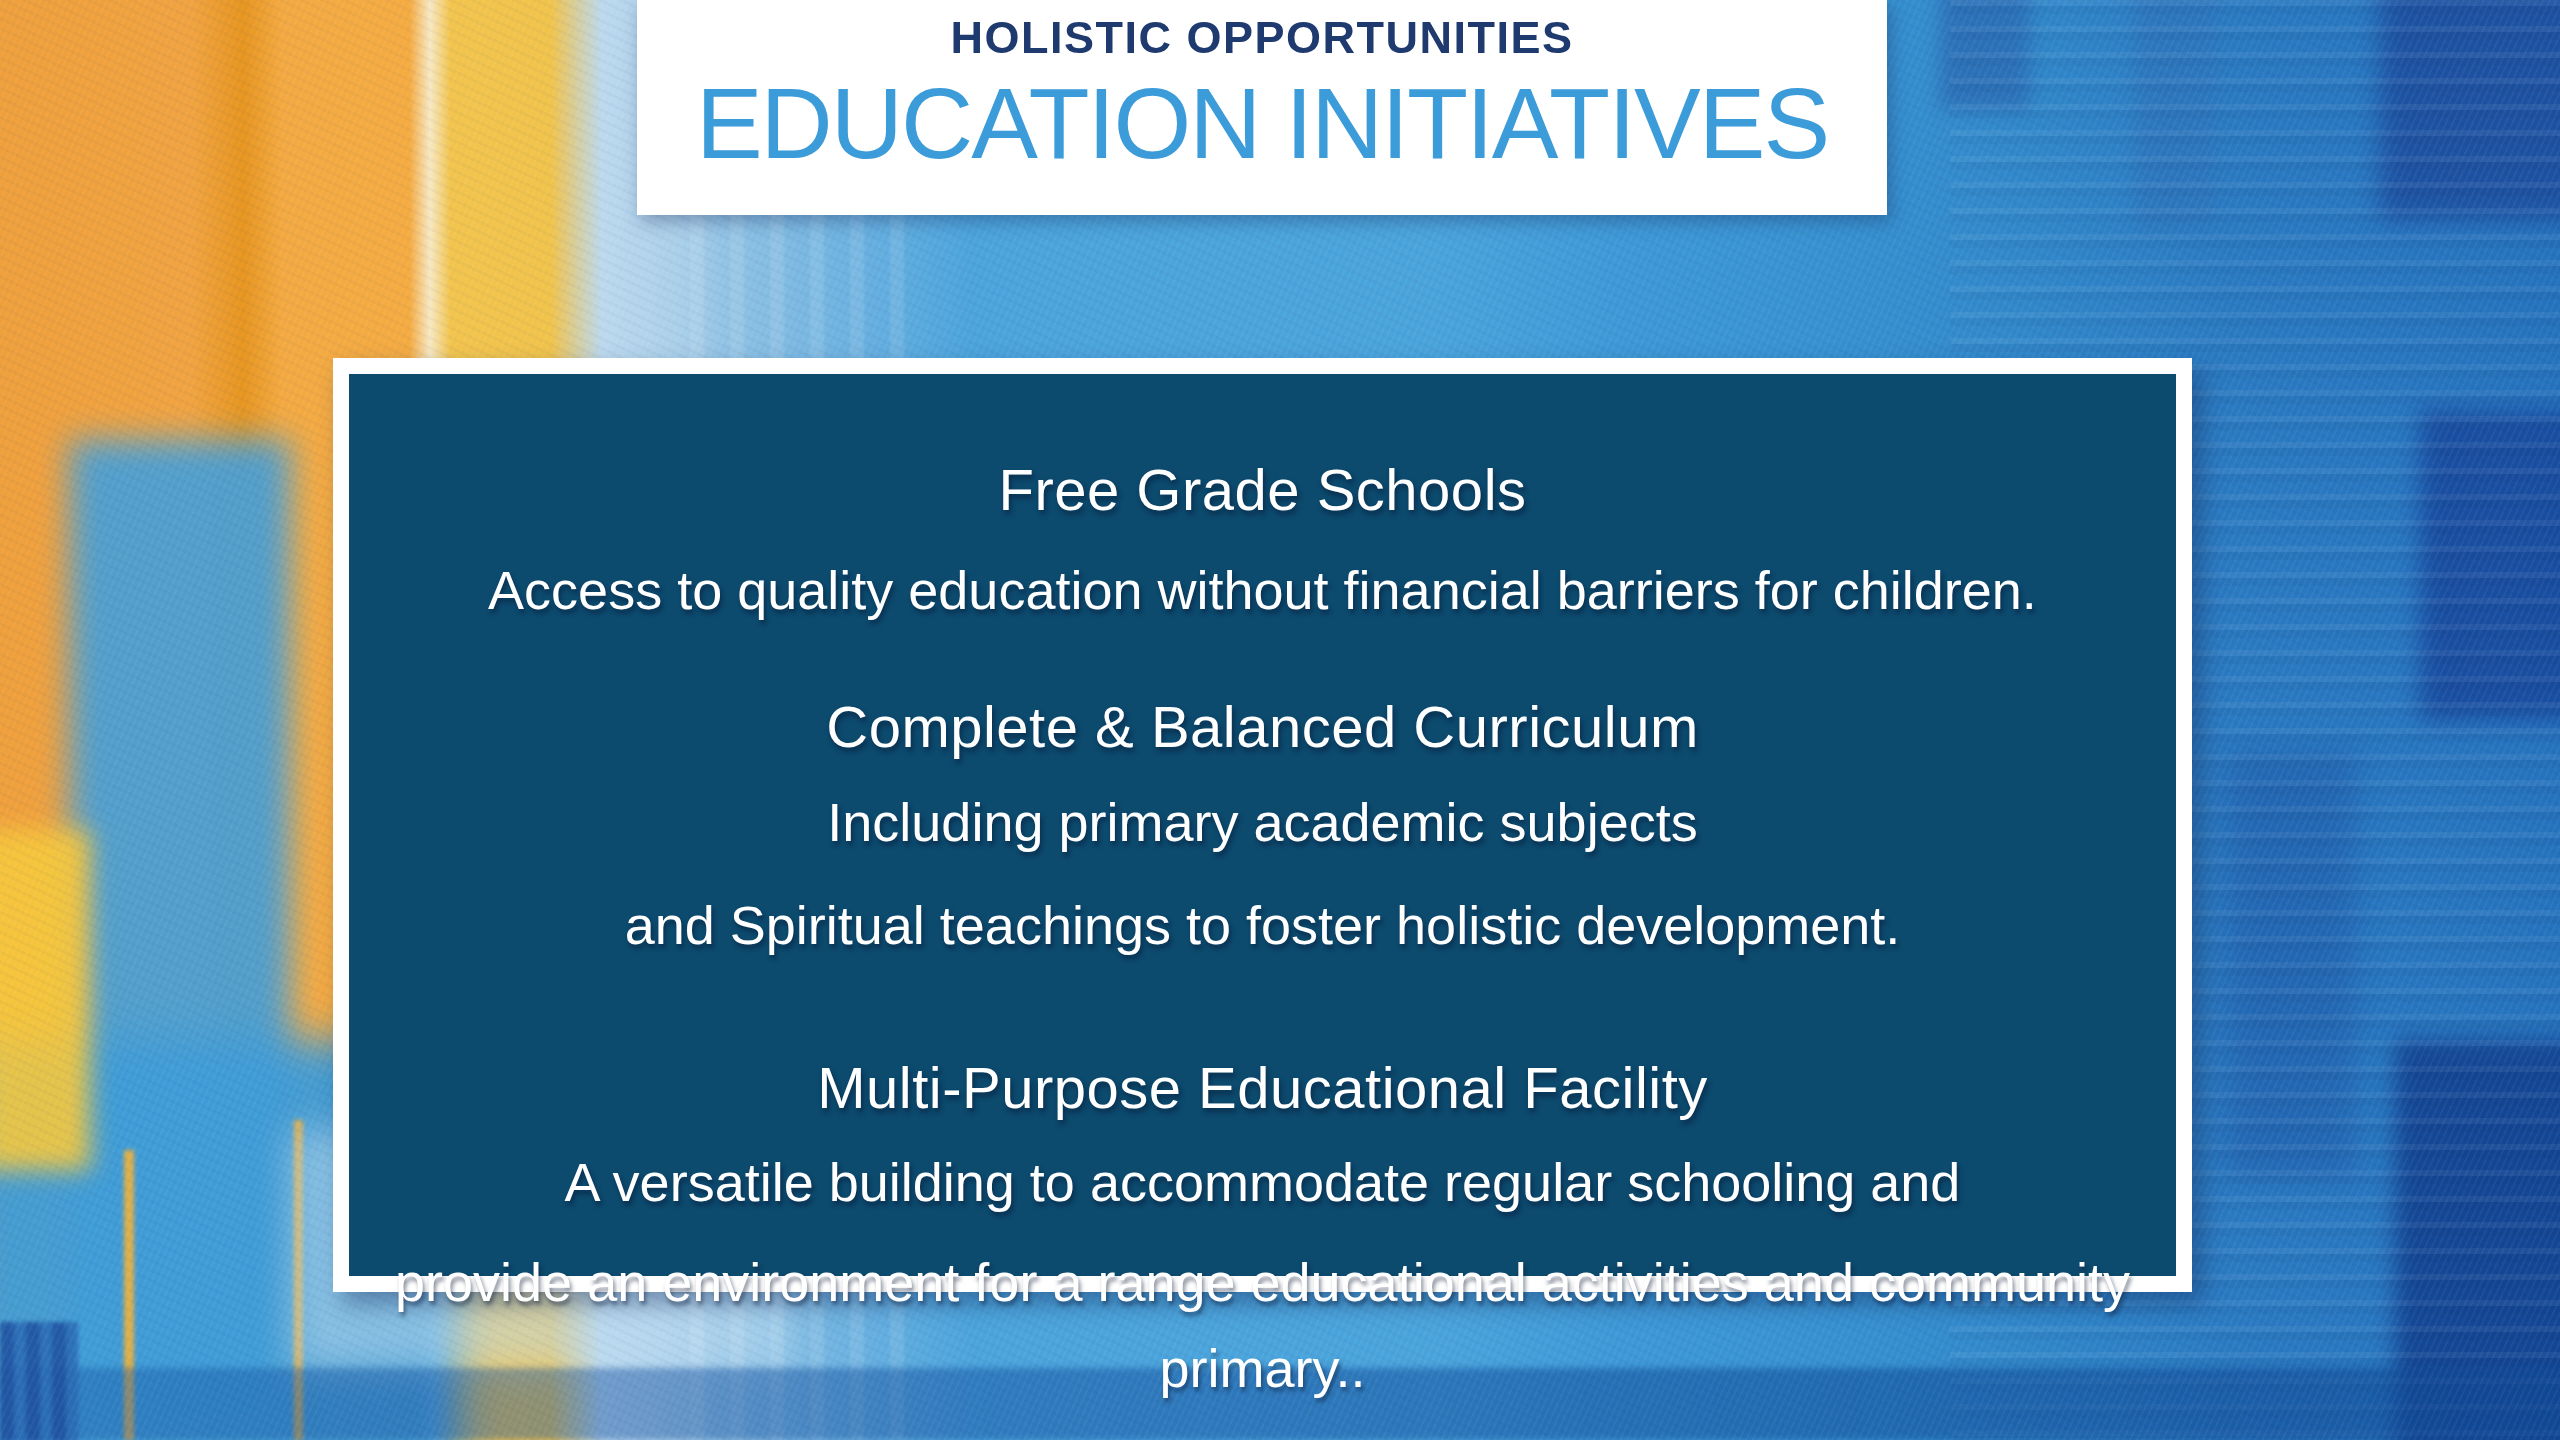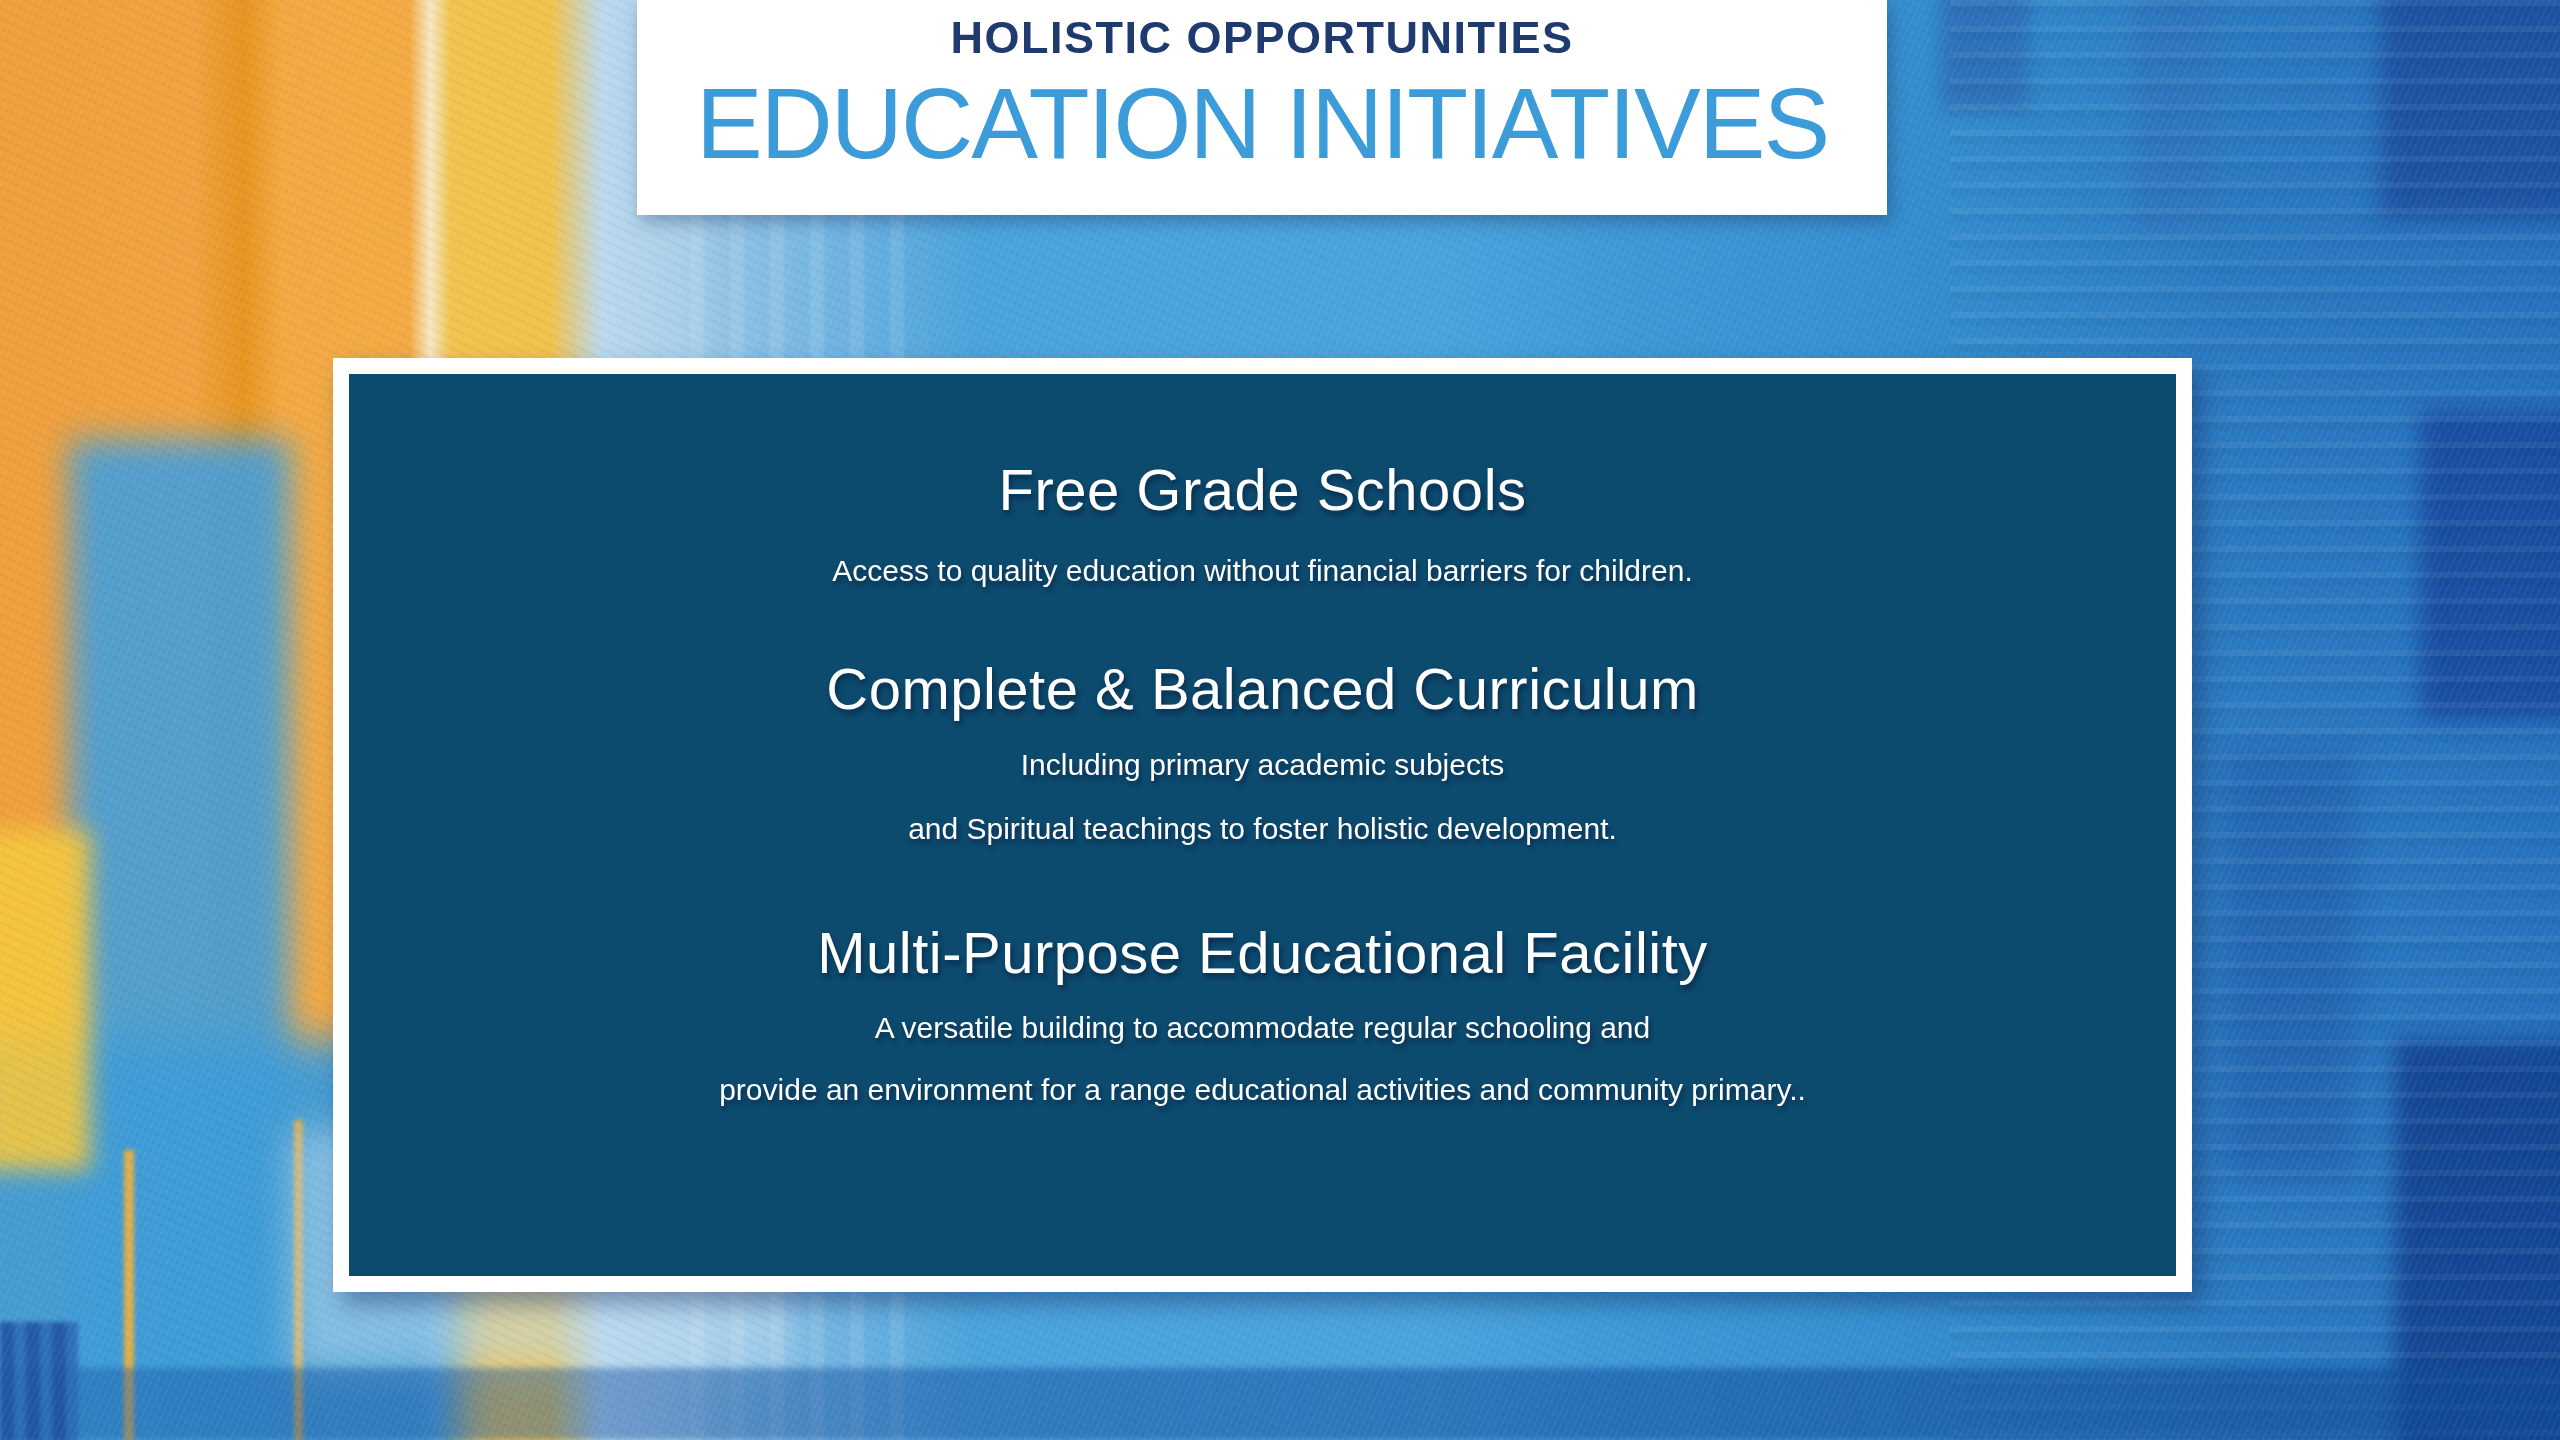--- a/index.html
+++ b/index.html
@@ -77,27 +77,27 @@
   .panel-inner{
     width:100%;height:100%;background:#0c4a6e;box-sizing:border-box;
     padding-top:80px;text-align:center;color:#ffffff;
   }
   .sec h2{
     margin:0;font-weight:400;font-size:58px;line-height:1.25;
     text-shadow:2px 4px 5px rgba(8,22,50,.55);
     letter-spacing:0.5px;
   }
   .sec p{
-    margin:0;font-weight:400;font-size:30px;line-height:1.6;
+    margin:0;font-weight:400;font-size:54px;line-height:1.6;
     text-shadow:2px 4px 4px rgba(8,22,50,.5);
   }
   .sec-1 p{margin-top:20px;}
   .sec-2{margin-top:58px;}
   .sec-2 p{margin-top:16px;}
-  .sec-3{margin-top:64px;}
+  .sec-3{margin-top:84px;}
   .sec-3 p{margin-top:14px;}
 </style>
 </head>
 <body>
 
 <div class="stage">
 
   <div class="bg">
     <div class="stroke-blue-patch"></div>
     <div class="stroke-blue-bl"></div>

